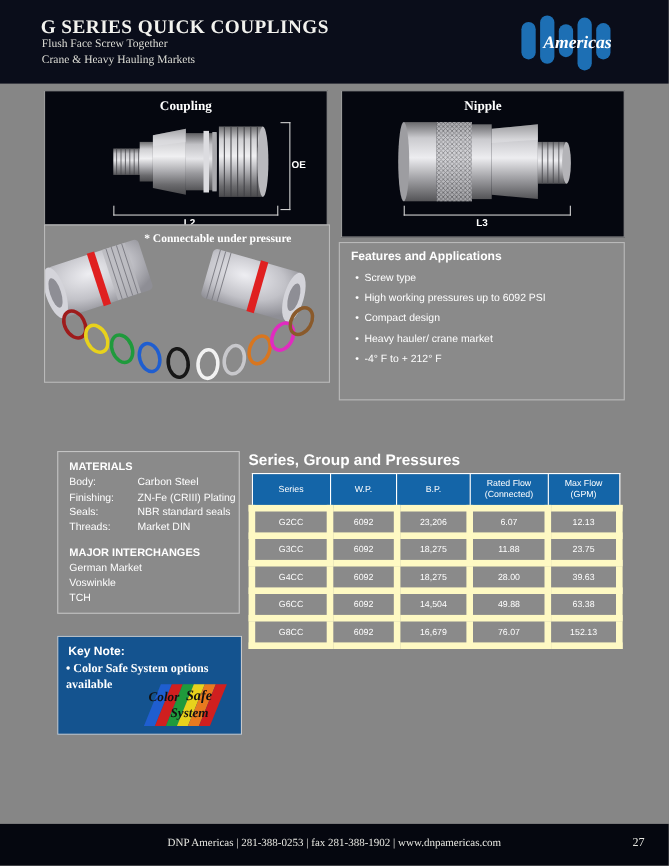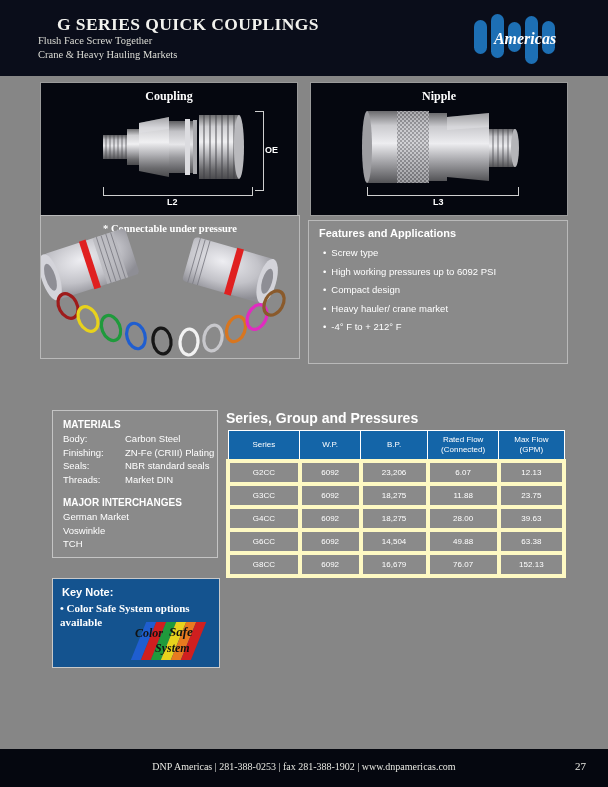--- a/index.html
+++ b/index.html
@@ -13,21 +13,21 @@
   }
   
   .header{
     position:absolute;left:0;top:0;width:608px;height:76px;
     background:#0a0d1a;
   }
   .hdr-title{
     position:absolute;left:37px;top:14px;
     font-family:"Liberation Serif", serif;
     font-weight:bold;font-size:17.5px;letter-spacing:.4px;
-    color:#f2f2ee;white-space:nowrap;margin-left:20px;
+    color:#f2f2ee;white-space:nowrap;
   }
   .hdr-sub1{
     position:absolute;left:38px;top:35px;
     font-family:"Liberation Serif", serif;
     font-size:10.5px;color:#ddddd6;white-space:nowrap;
   }
   .hdr-sub2{
     position:absolute;left:38px;top:49px;
     font-family:"Liberation Serif", serif;
     font-size:10.5px;color:#ddddd6;white-space:nowrap;
@@ -89,21 +89,21 @@
   }
   table.spec th{
     background:#1465a8;color:#ffffff;
     font-size:8px;font-weight:normal;
     border:1px solid #ffffff;
     padding:4px 2px;line-height:10px;
   }
   table.spec td{
     background:#8a8a8a;color:#ffffff;
     font-size:8px;text-align:center;
-    border:4px solid #fef9c3;
+    border:6px solid #fef9c3;
     padding:5px 2px;
   }
   
   .key-panel{background:#14538f;border:1px solid #c9c9c9;}
   .key-h{
     position:absolute;left:9px;top:7px;
     font-family:Liberation Sans, sans-serif;
     font-weight:bold;font-size:11px;color:#ffffff;
   }
   .key-b{
@@ -248,21 +248,21 @@
         <line x1="197" y1="46" x2="197" y2="84"></line>
       <line x1="202" y1="46" x2="202" y2="84"></line>
     </g>
     <ellipse cx="204" cy="65" rx="4" ry="19" fill="#b4b4b8"></ellipse>
   </svg>
 
   <div class="brk" style="left:56px;top:104px;width:150px;height:8px;border-width:0 1px 1px 1px;"></div>
   <div class="dim-label" style="left:122px;top:114px;">L3</div>
 </div>
 
-<div class="panel gray-panel" style="left:40px;top:215px;width:260px;height:144px;">
+<div class="panel gray-panel" style="left:40px;top:204px;width:260px;height:144px;padding-left:28px;">
   <div class="conn-title">* Connectable under pressure</div>
 
   <svg width="258" height="142" viewBox="0 0 258 142" style="position:absolute;left:0;top:0;">
     <defs>
       <radialGradient id="cg1" cx="0.4" cy="0.35" r="0.75">
         <stop offset="0" stop-color="#eeeef2"></stop>
         <stop offset="0.6" stop-color="#c2c2c8"></stop>
         <stop offset="1" stop-color="#8e8e95"></stop>
       </radialGradient>
     </defs>

